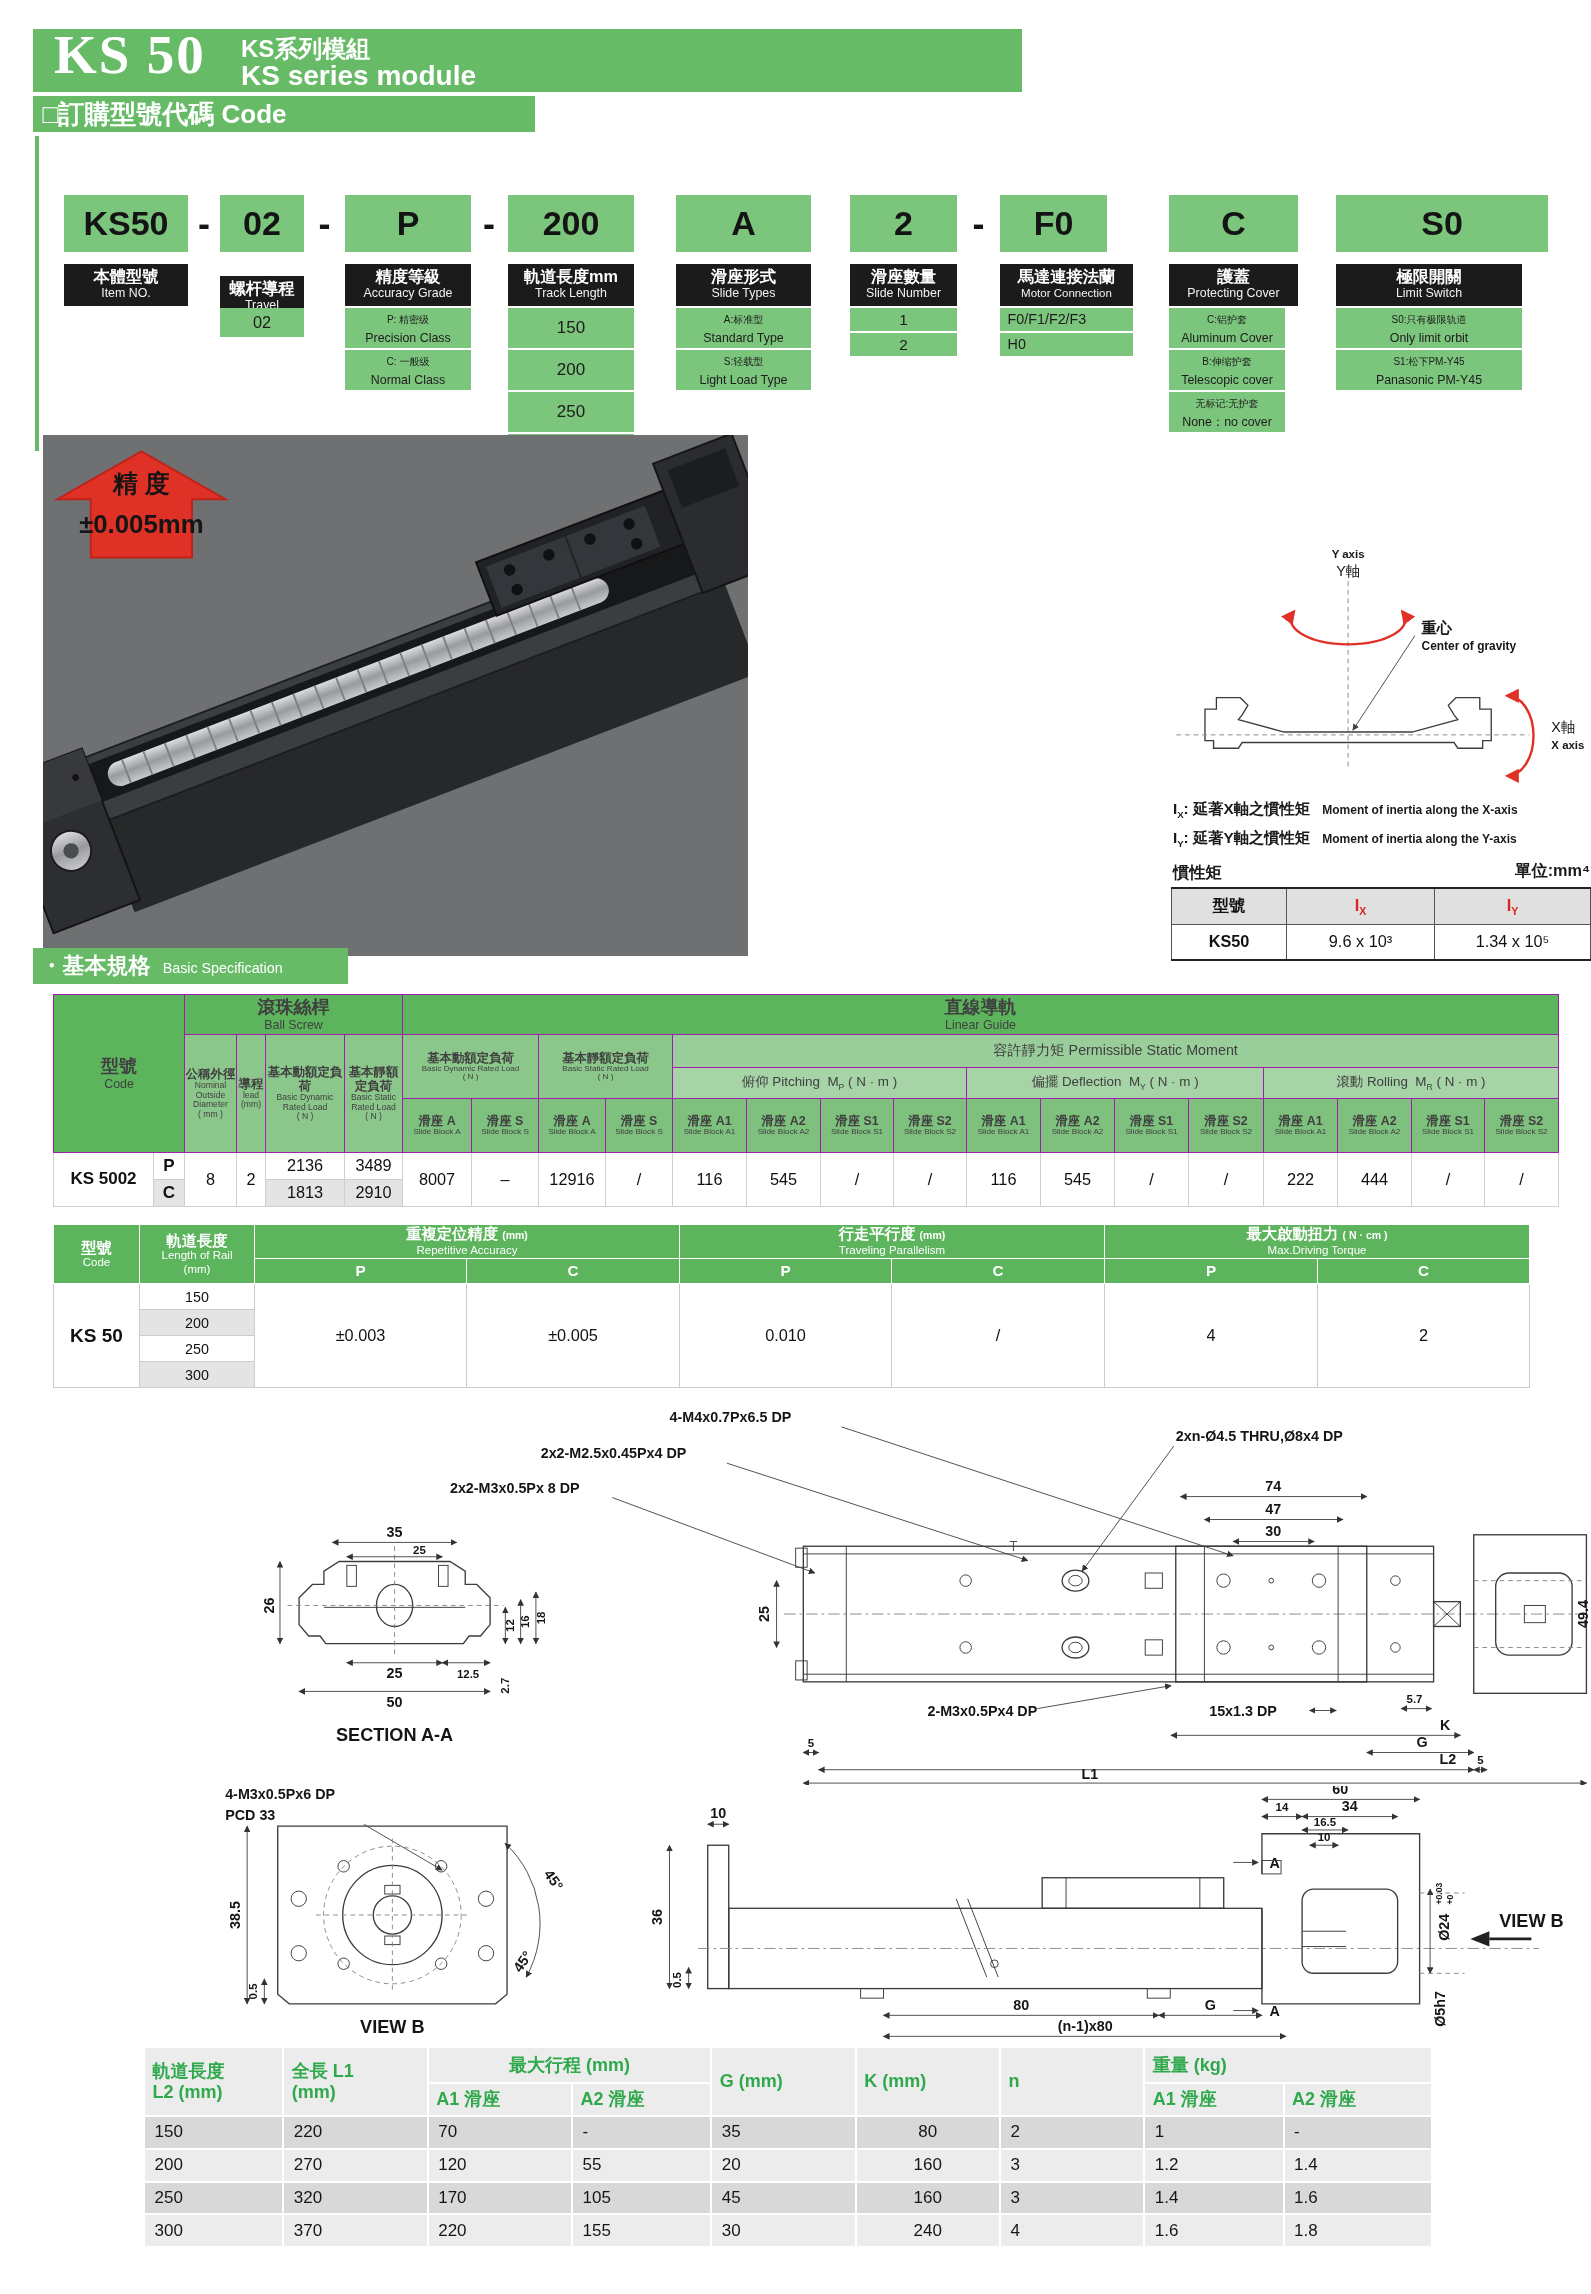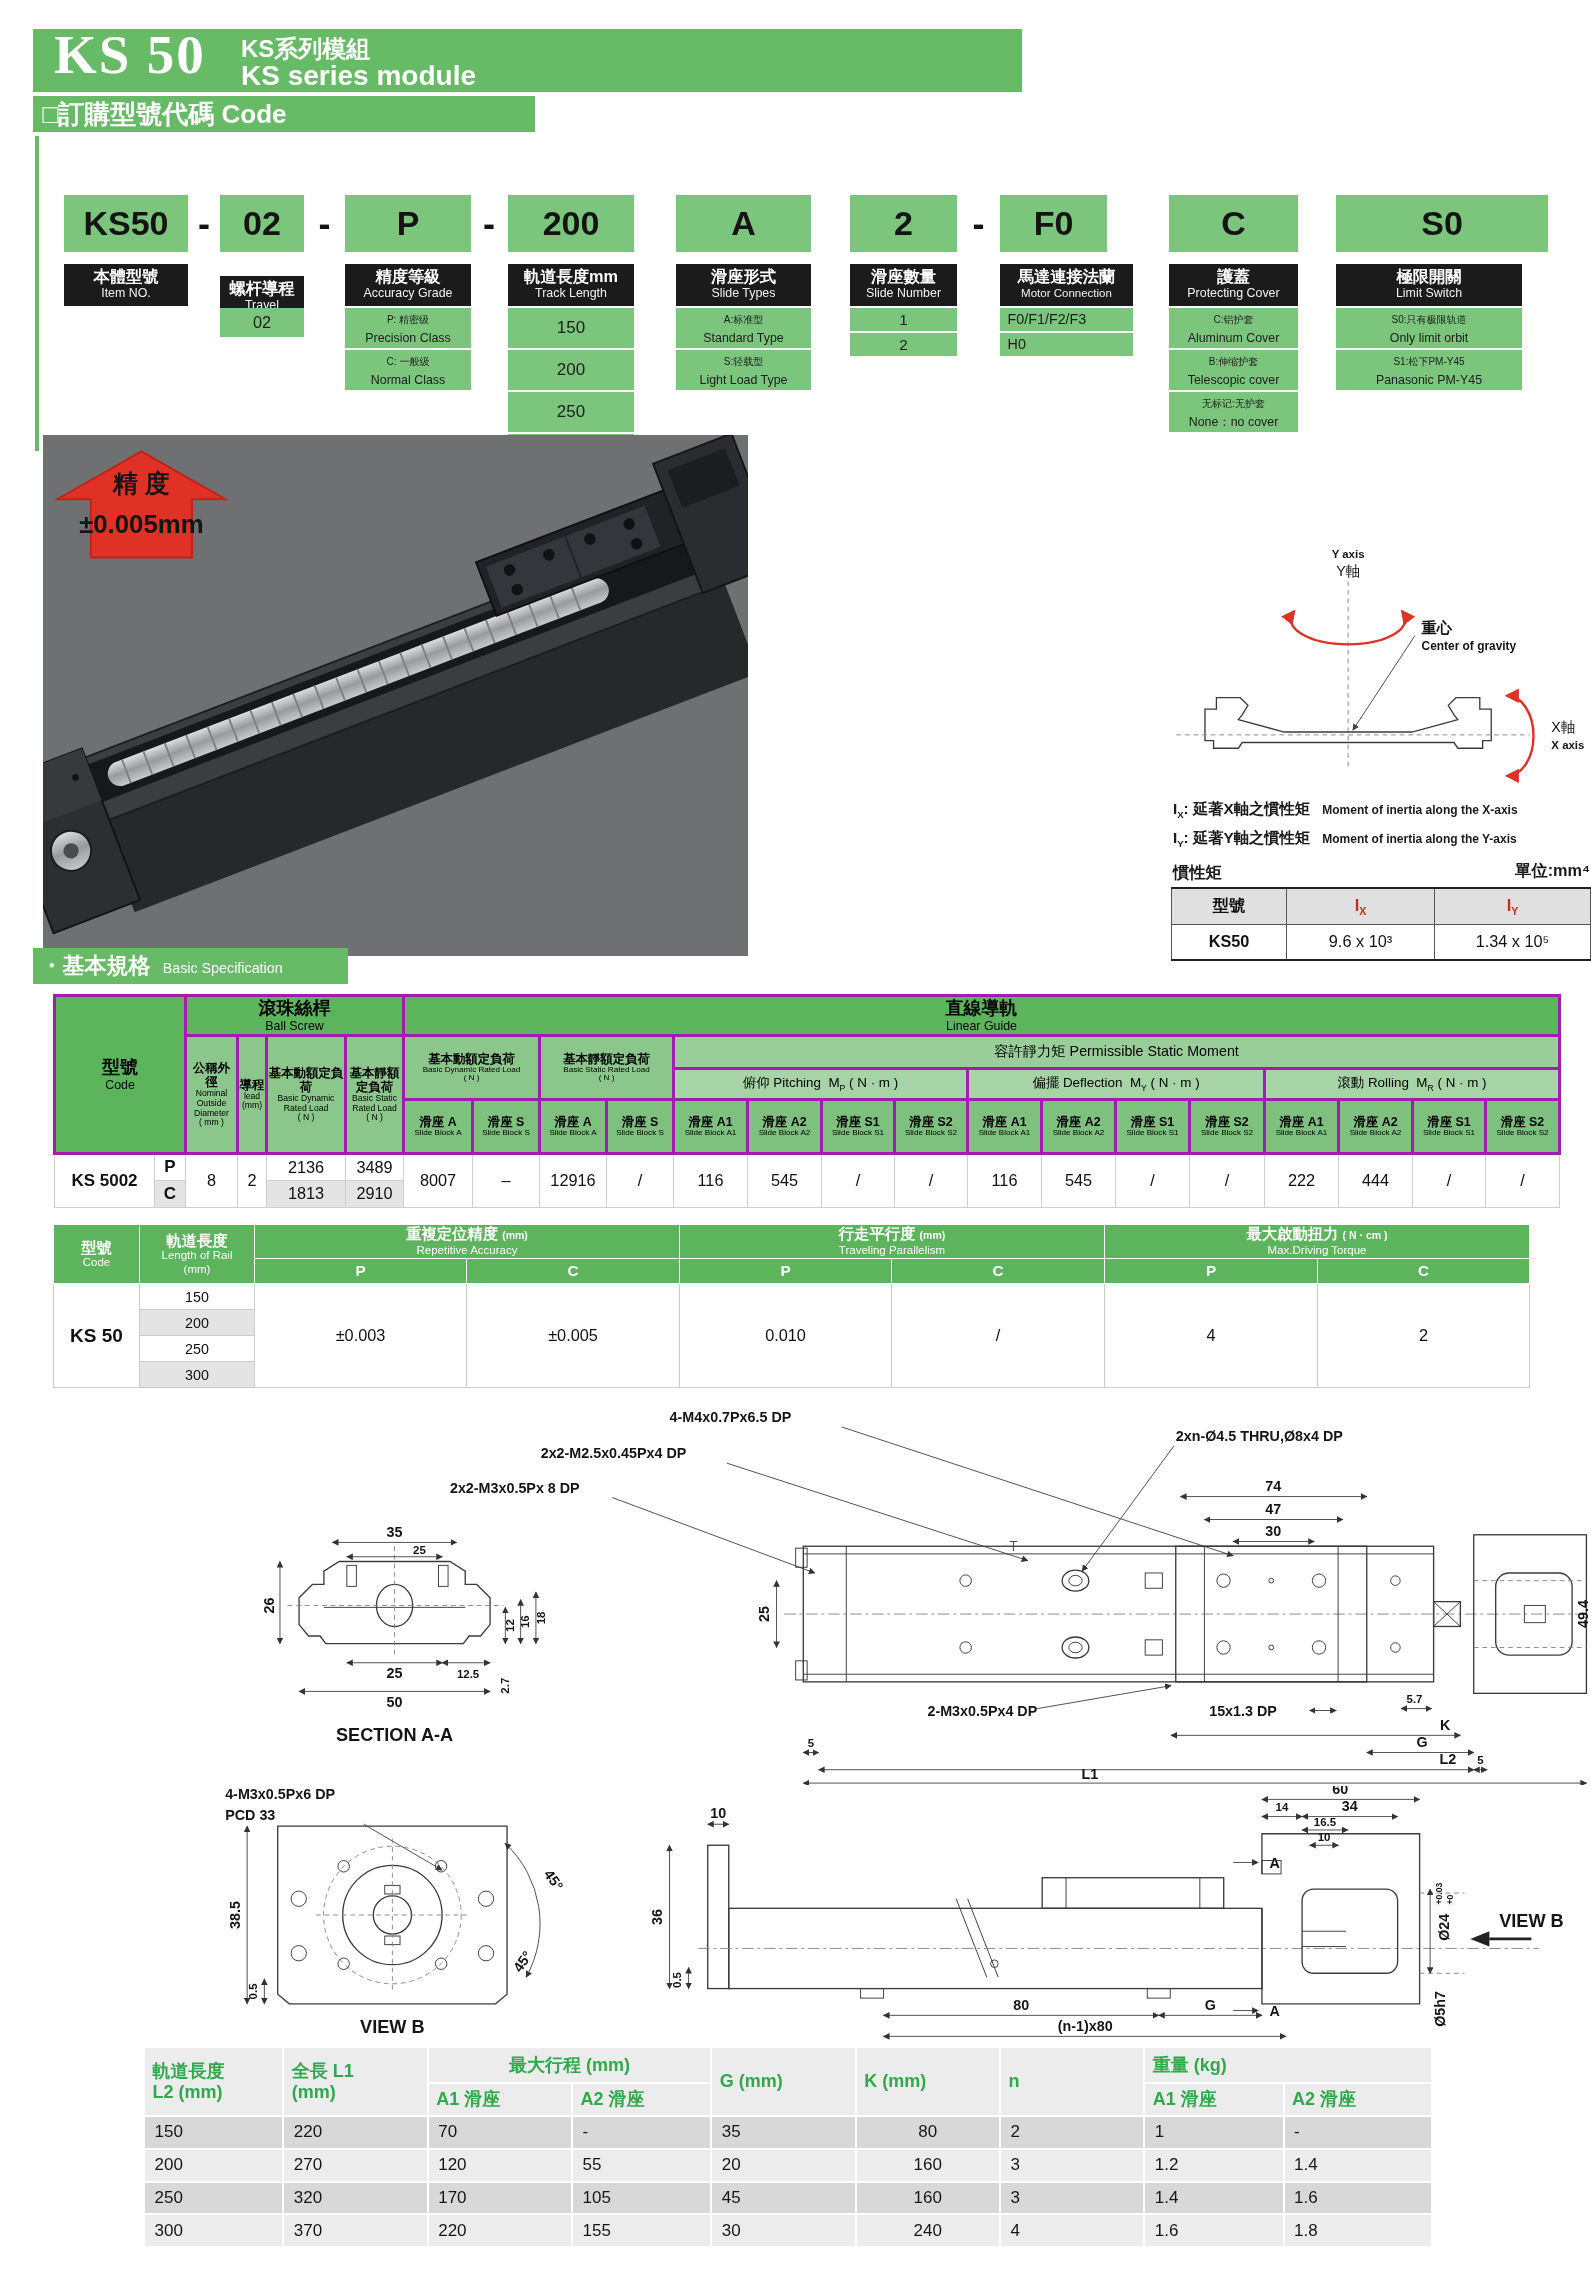--- a/index.html
+++ b/index.html
@@ -39,21 +39,21 @@
   .itab th{background:#e0e0e0;font-weight:700;}
   .itab .red{color:#d9251d;font-weight:700;}
   
   .seclabel{left:33px;top:948px;width:315px;height:36px;background:#67bb67;color:#fff;line-height:36px;padding-left:7.6px;box-sizing:border-box;white-space:nowrap;}
   .seclabel .t1{font-size:22px;font-weight:700;}
   .seclabel .t2{font-size:14.3px;margin-left:7.6px;}
   
   table{border-collapse:collapse;table-layout:fixed;}
   .spec{position:absolute;left:53px;top:994px;width:1497px;}
   .spec th,.spec td{overflow:hidden;text-align:center;vertical-align:middle;padding:0;}
-  .spec th{border:3px solid #a21caf;color:#000000;font-weight:400;}
+  .spec th{border:1px solid #a21caf;color:#404040;font-weight:400;}
   .spec td{border:1px solid #cfcfcf;background:#fff;color:#111;font-size:16.3px;}
   .hg1{background:#5cb45c;}.hg2{background:#8bc78b;}.hg3{background:#99cd99;}.hg4{background:#a6d4a6;}.hg5{background:#7ec07e;}
   .cn1{font-size:18px;font-weight:700;line-height:21px;}
   .en1{font-size:12.4px;line-height:14.3px;}
   .cn2{font-size:12.4px;font-weight:700;line-height:14.3px;}
   .en2{font-size:8.6px;line-height:9.6px;}
   .cn3{font-size:12.4px;font-weight:700;line-height:14.3px;}
   .en3{font-size:8.1px;line-height:8.6px;}
   .psm{font-size:14.3px;font-weight:700;}
   .mg{font-size:13.4px;font-weight:700;}
@@ -185,21 +185,21 @@
       </div>
   </div>
   <div class="opts" style="left:850px;width:107px;">
     <div class="opt optS">1</div>
     <div class="opt optS">2</div>
   </div>
   <div class="opts" style="left:1000px;width:133px;">
     <div class="opt optL">F0/F1/F2/F3</div>
     <div class="opt optL">H0</div>
   </div>
-  <div class="opts" style="left:1169px;width:129px;">
+  <div class="opts" style="left:1169px;width:116px;">
     <div class="opt">
         <div class="l1">C:铝护套</div>
         <div class="l2">Aluminum Cover</div>
       </div>
     <div class="opt">
         <div class="l1">B:伸缩护套</div>
         <div class="l2">Telescopic cover</div>
       </div>
     <div class="opt">
         <div class="l1">无标记:无护套</div>

